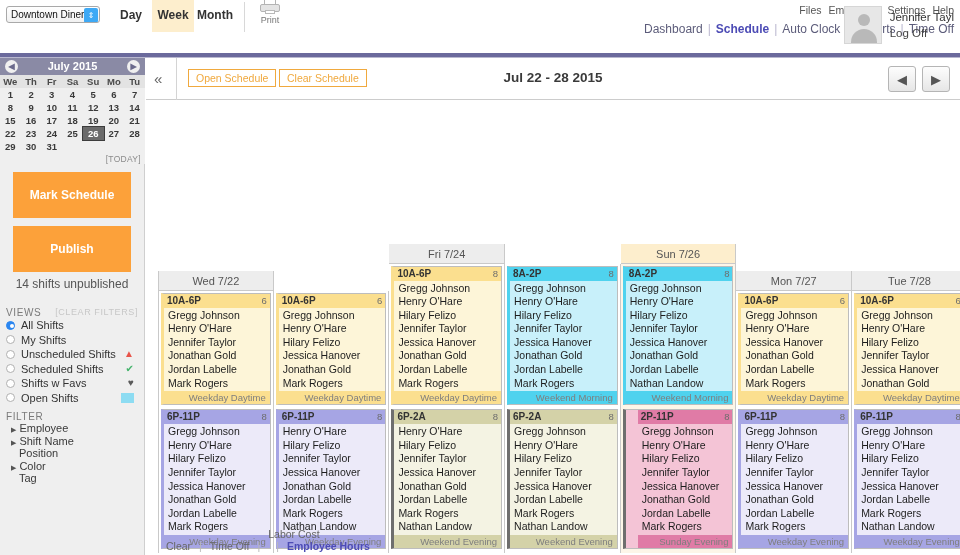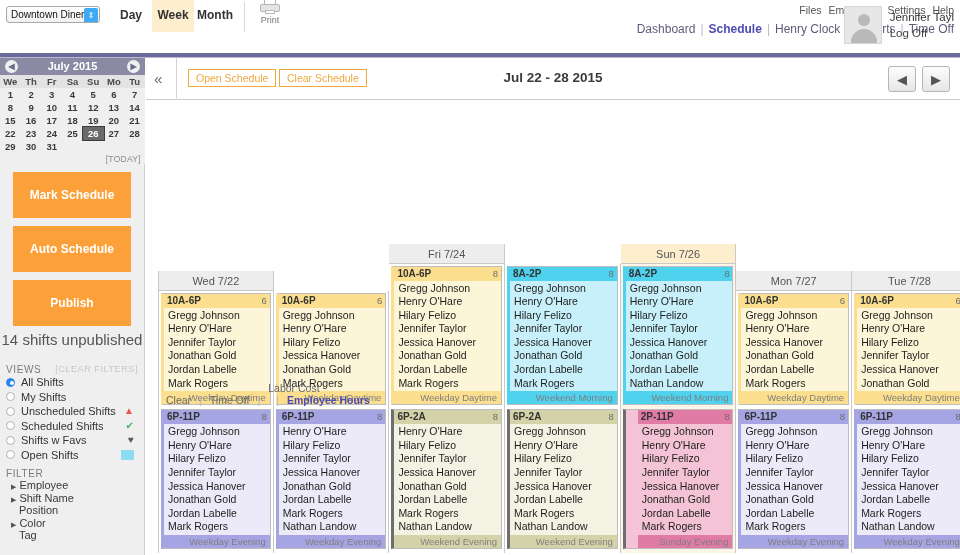--- a/index.html
+++ b/index.html
@@ -2,21 +2,21 @@
 <html><head>
 <meta charset="utf-8">
 <style>
   * { box-sizing: border-box; }
   html, body { margin:0; padding:0; }
   body {
     width:960px; height:555px; overflow:hidden;
     font-family:"Liberation Sans", sans-serif;
     font-size:11px; color:#333; background:#fff;
   }
-  .app { position:relative; width:960px; height:409px; }
+  .app { position:relative; width:960px; height:555px; }
 
   
   .topbar { position:absolute; left:0; top:0; width:960px; height:57px; background:#fff; }
   .tb-left { position:absolute; left:6px; top:6px; display:flex; align-items:flex-start; }
   .store-select {
     width:94px; height:17px; border:1px solid #a9a9a9; border-radius:3px;
     background:linear-gradient(#fff,#f1f1f1); font-size:10px; color:#111;
     padding:0 18px 0 4px; line-height:15px; position:relative; white-space:nowrap; overflow:hidden;
   }
   .sel-arrow {
@@ -60,21 +60,21 @@
   .cal table { border-collapse:collapse; width:145px; }
   .cal th { font-size:9.5px; color:#4a4a4a; font-weight:bold; height:13px; background:#e3e3e3; }
   .cal td { font-size:9.5px; color:#3a3a3a; font-weight:bold; text-align:center; height:13px; width:20px; background:#efefef; cursor:pointer; }
   .cal td.sel { background:#6a6a6a; color:#fff; outline:1px solid #3c3c3c; }
   .today { text-align:right; font-size:8.5px; color:#8b8b8b; padding:1px 4px 0 0; letter-spacing:0.3px; }
 
   .bigbtn {
     margin:8px auto 0; width:118px; height:46px; background:#fca13a; color:#fff;
     font-weight:bold; font-size:12px; text-align:center; line-height:46px; cursor:pointer;
   }
-  .unpub { text-align:center; font-size:15px; color:#555; margin-top:5px; }
+  .unpub { text-align:center; font-size:12px; color:#555; margin-top:5px; }
 
   .views { margin:16px 0 0 6px; }
   .views-hd { font-size:10px; color:#7a7a7a; letter-spacing:0.6px; }
   .views-hd .clear { float:right; margin-right:6px; color:#c7c7c7; font-size:9px; cursor:pointer; }
   .vrow { display:flex; align-items:center; height:14.5px; }
   .radio { width:9px; height:9px; border-radius:50%; border:1px solid #b0b0b0; background:#fff; margin-right:6px; position:relative; }
   .radio.on { border-color:#2a86f0; background:#2a86f0; }
   .radio.on:after { content:""; position:absolute; left:2.5px; top:2.5px; width:4px; height:4px; border-radius:50%; background:#fff; }
   .vlabel { font-size:11px; color:#333; }
   .vicon { margin-left:auto; margin-right:10px; font-size:10px; line-height:10px; }
@@ -148,21 +148,21 @@
           <div class="paper"></div>
             <div class="body"></div>
             <div class="out"></div>
         </div>
         <span>Print</span>
       </div>
     </div>
 
     <div class="tb-right">
       <div class="links-top" id="seclinks"><span>Files</span><span>Employees</span><span>Settings</span><span>Help</span></div>
-      <div class="links-main" id="mainlinks"><span class="item">Dashboard</span><span class="bar">|</span><span class="item cur">Schedule</span><span class="bar">|</span><span class="item">Henry Clock</span><span class="bar">|</span><span class="item">Reports</span><span class="bar">|</span><span class="item">Time Off</span></div>
+      <div class="links-main" id="mainlinks"><span class="item">Dashboard</span><span class="bar">|</span><span class="item cur">Schedule</span><span class="bar">|</span><span class="item">Auto Clock</span><span class="bar">|</span><span class="item">Reports</span><span class="bar">|</span><span class="item">Time Off</span></div>
     </div>
 
     <div class="userbox">
       <div class="avatar">
         <div class="head"></div>
           <div class="torso"></div>
       </div>
       <div class="uname">
         <div>Jennifer Tayl</div>
         <div class="logoff">Log Off</div>
@@ -236,21 +236,20 @@
               <td></td>
               <td></td>
               <td></td>
             </tr>
           </tbody>
       </table>
       <div class="today">[TODAY]</div>
     </div>
 
     <div class="bigbtn">Mark Schedule</div>
-    <div class="bigbtn">Auto Schedule</div>
     <div class="bigbtn">Publish</div>
     <div class="unpub">14 shifts unpublished</div>
 
     <div class="views">
       <div class="views-hd">
         <span>VIEWS</span>
         <span class="clear">[CLEAR FILTERS]</span>
       </div>
       <div id="viewopts">
           <div class="vrow">

